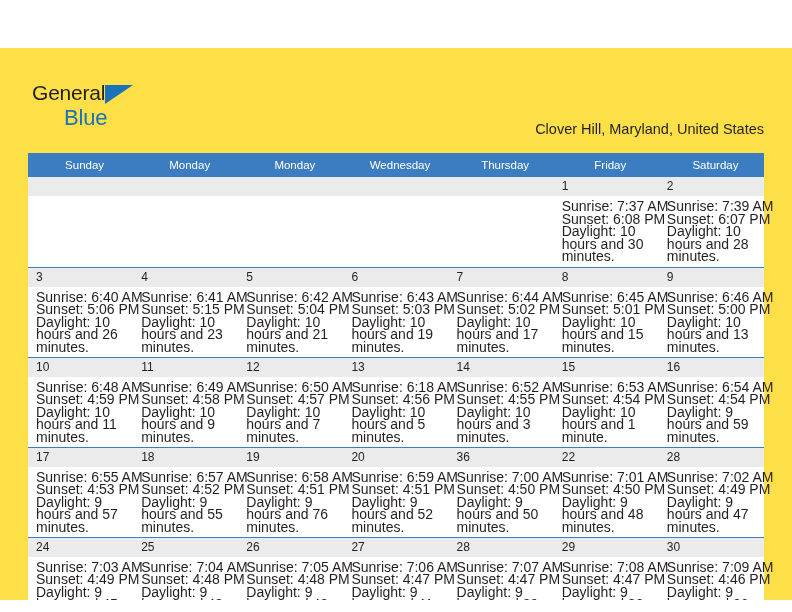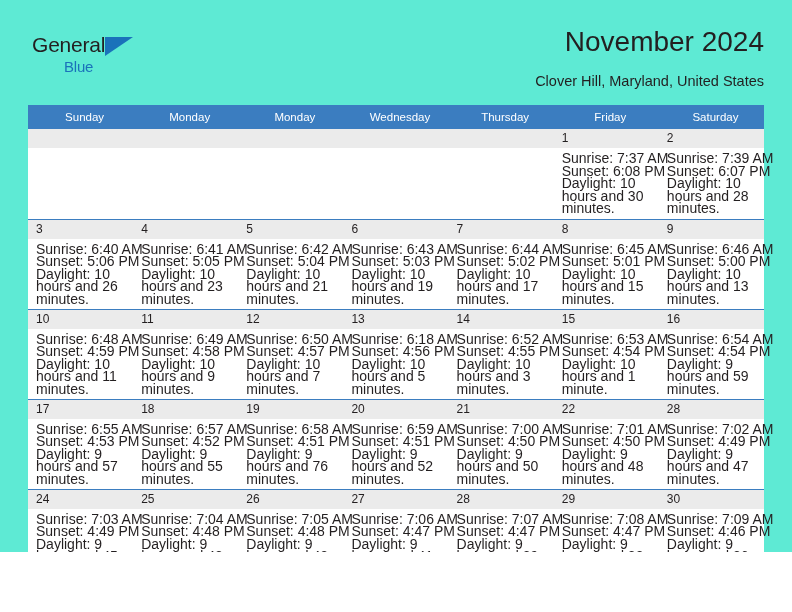--- a/index.html
+++ b/index.html
@@ -7,22 +7,23 @@
   html, body {
     margin: 0; padding: 0;
     width: 792px; height: 612px;
     background: #ffffff;
     font-family: "Liberation Sans", sans-serif;
     -webkit-font-smoothing: antialiased;
   }
   .page {
     position: relative;
     width: 792px; height: 552px;
-    background: #5eead4;
+    background: #fde047;
     overflow: hidden;
+    margin-top: 48px;
   }
 
   
   .top {
     position: absolute;
     left: 28px; top: 26px;
     width: 736px; height: 72px;
   }
   .logo {
     position: absolute;
@@ -40,21 +41,21 @@
   }
   .logo-tri {
     position: absolute;
     left: 73px; top: 3px;
     width: 0; height: 0;
     border-left: 28px solid #1a72ba;
     border-bottom: 19px solid transparent;
   }
   .logo-row2 {
     display: block;
-    font-size: 15px;
+    font-size: 22px;
     color: #1a72ba;
     letter-spacing: -0.2px;
     margin-top: 1px;
     margin-left: 32px;
     height: 24px;
   }
   .title {
     position: absolute;
     right: 0; top: 0;
     font-size: 28px;
@@ -123,21 +124,20 @@
 <div class="page">
 
   <div class="top">
 
     <div class="logo">
       <span class="logo-row1">General</span>
       <span class="logo-tri"></span>
       <span class="logo-row2">Blue</span>
     </div>
 
-    <div class="title">November 2024</div>
     <div class="subtitle">Clover Hill, Maryland, United States</div>
   </div>
 
   <table class="cal">
     <thead>
       <tr>
         <th>Sunday</th>
         <th>Monday</th>
         <th>Monday</th>
         <th>Wednesday</th>
@@ -186,21 +186,21 @@
             <div class="info">
               <div>Sunrise: 6:40 AM</div>
               <div>Sunset: 5:06 PM</div>
               <div class="wrap">Daylight: 10 hours and 26 minutes.</div>
             </div>
           </td>
           <td>
             <div class="daynum">4</div>
             <div class="info">
               <div>Sunrise: 6:41 AM</div>
-              <div>Sunset: 5:05 PM</div>
+              <div>Sunset: 5:15 PM</div>
               <div class="wrap">Daylight: 10 hours and 23 minutes.</div>
             </div>
           </td>
           <td>
             <div class="daynum">5</div>
             <div class="info">
               <div>Sunrise: 6:42 AM</div>
               <div>Sunset: 5:04 PM</div>
               <div class="wrap">Daylight: 10 hours and 21 minutes.</div>
             </div>
@@ -323,21 +323,21 @@
           </td>
           <td>
             <div class="daynum">20</div>
             <div class="info">
               <div>Sunrise: 6:59 AM</div>
               <div>Sunset: 4:51 PM</div>
               <div class="wrap">Daylight: 9 hours and 52 minutes.</div>
             </div>
           </td>
           <td>
-            <div class="daynum">21</div>
+            <div class="daynum">36</div>
             <div class="info">
               <div>Sunrise: 7:00 AM</div>
               <div>Sunset: 4:50 PM</div>
               <div class="wrap">Daylight: 9 hours and 50 minutes.</div>
             </div>
           </td>
           <td>
             <div class="daynum">22</div>
             <div class="info">
               <div>Sunrise: 7:01 AM</div>

